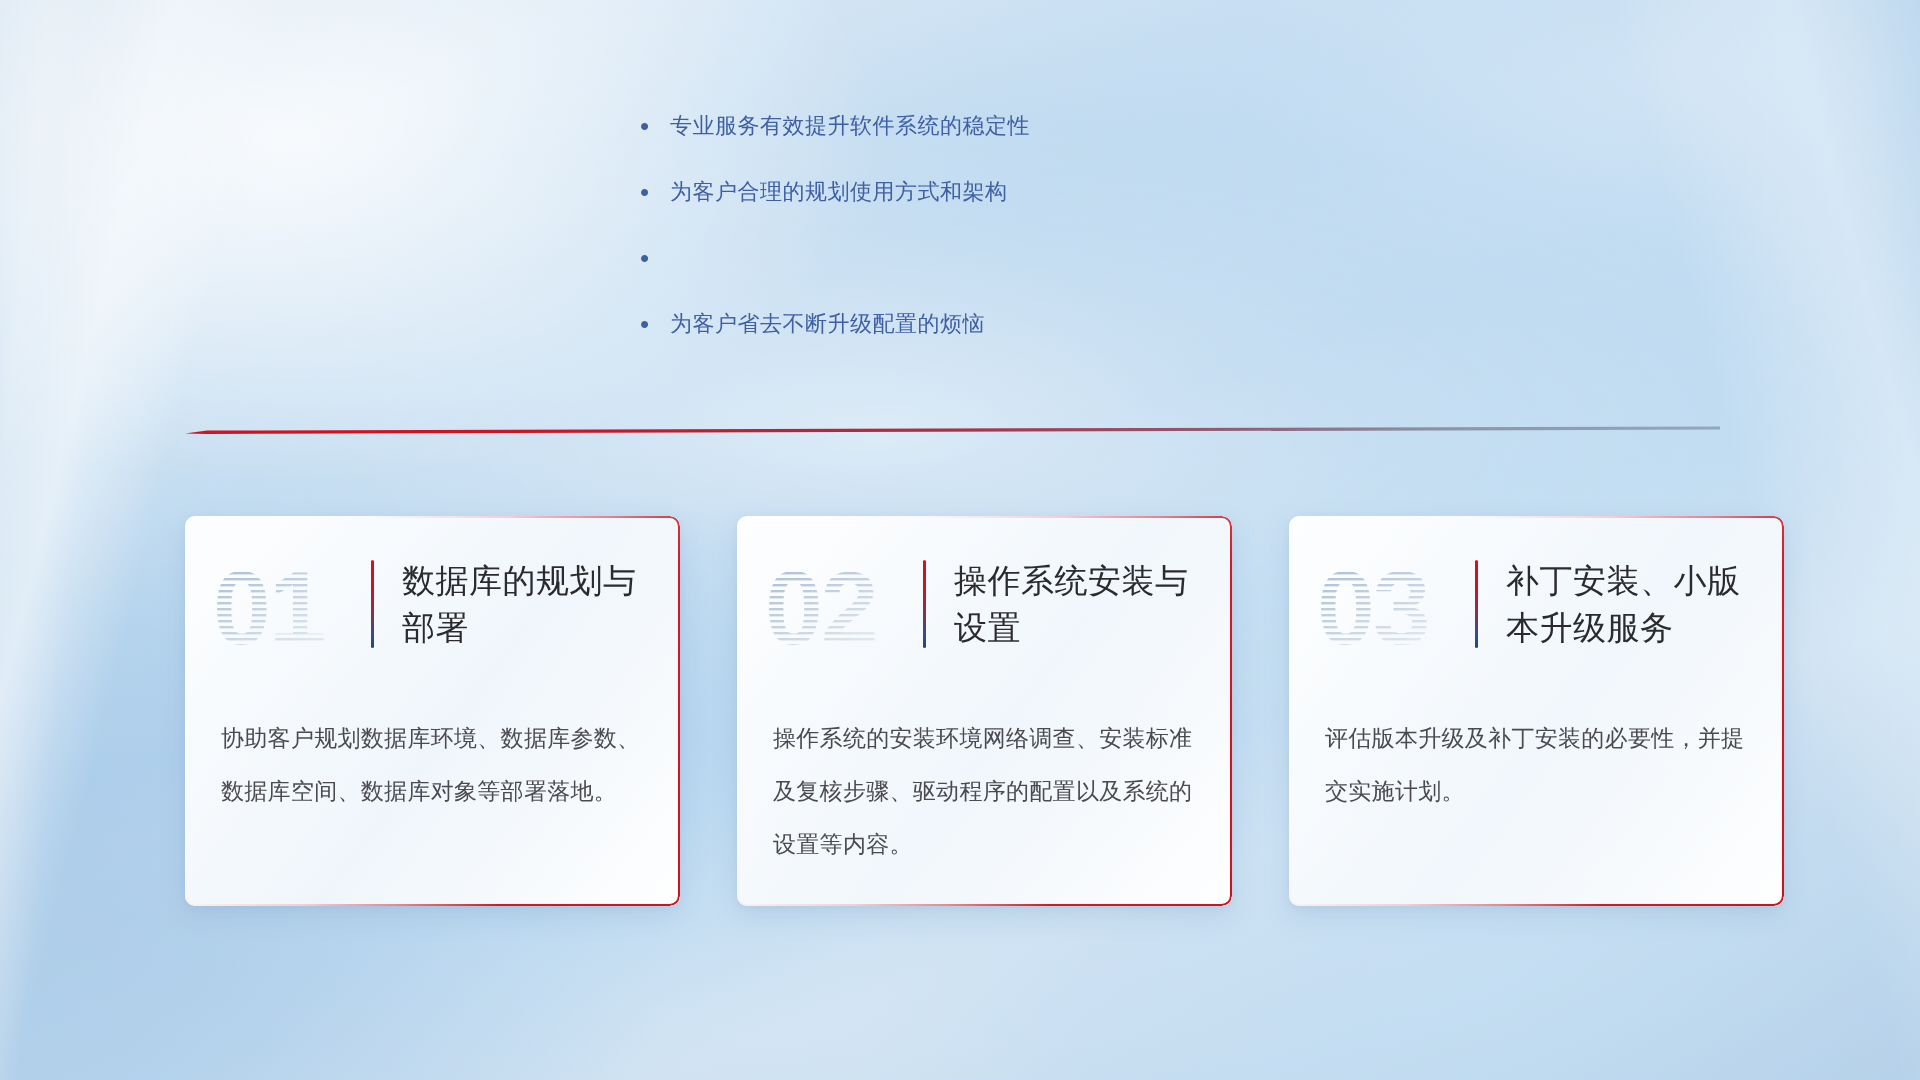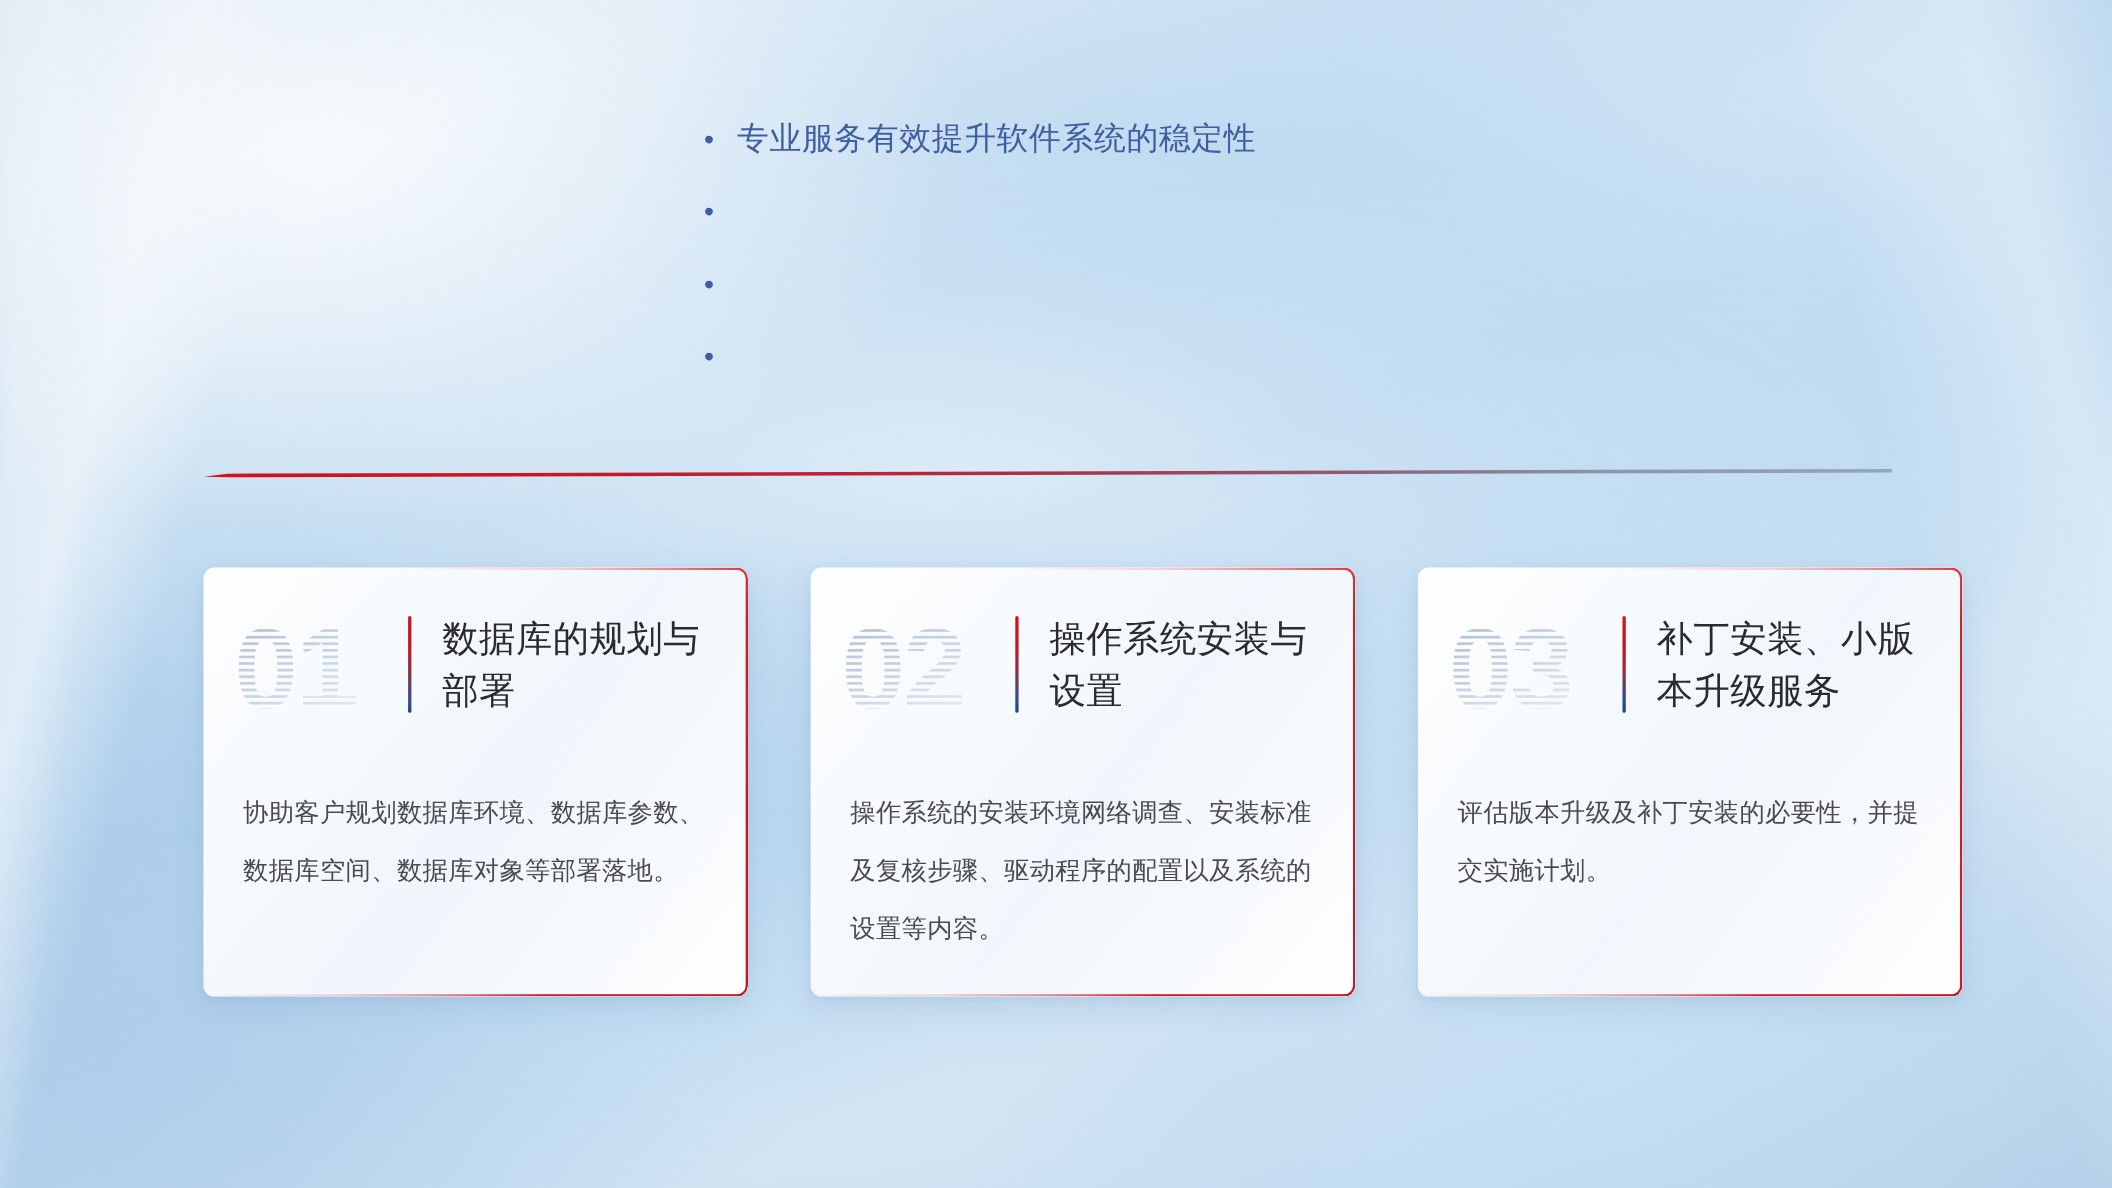--- a/index.html
+++ b/index.html
@@ -111,21 +111,21 @@
   .bullet-dot {
     width: 30px;
     flex: 0 0 30px;
     color: #3f5fa3;
     font-size: 26px;
     line-height: 40px;
     text-align: left;
     user-select: none;
   }
   .bullet-text {
-    font-size: 29px;
+    font-size: 22px;
     line-height: 40px;
     color: #3f5fa3;
     letter-spacing: 0.5px;
     white-space: nowrap;
     font-weight: 500;
   }
 
   
   .divider-wrap {
     position: absolute;
@@ -259,28 +259,30 @@
 
   <div class="bullets">
 
     <div class="bullet-row">
       <span class="bullet-dot">•</span>
       <span class="bullet-text">专业服务有效提升软件系统的稳定性</span>
     </div>
 
     <div class="bullet-row">
       <span class="bullet-dot">•</span>
+      <span class="bullet-text">为客户合理的规划使用方式和架构</span>
     </div>
 
     <div class="bullet-row">
       <span class="bullet-dot">•</span>
     </div>
 
     <div class="bullet-row">
       <span class="bullet-dot">•</span>
+      <span class="bullet-text">为客户省去不断升级配置的烦恼</span>
     </div>
 
   </div>
 
   <div class="divider-wrap">
     <svg viewBox="0 0 1535 14" preserveAspectRatio="none">
       <defs>
         <linearGradient id="divgrad" x1="0" y1="0" x2="1" y2="0">
           <stop offset="0.00" stop-color="#d4111f"></stop>
           <stop offset="0.10" stop-color="#cf1220"></stop>

